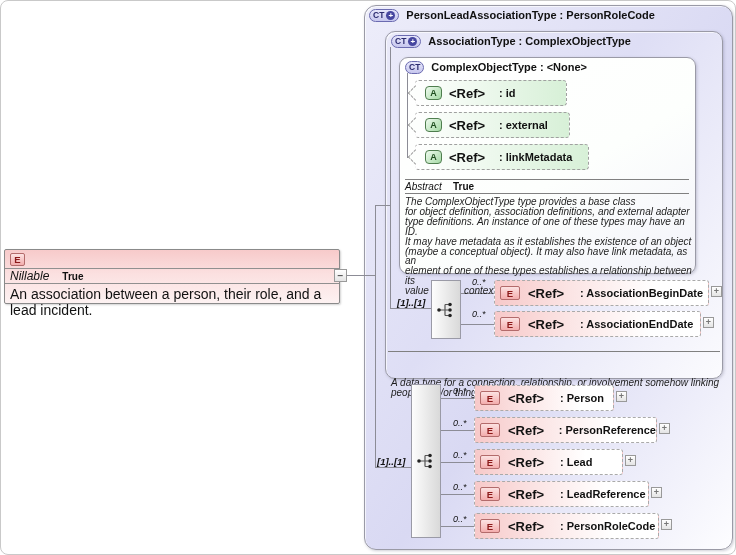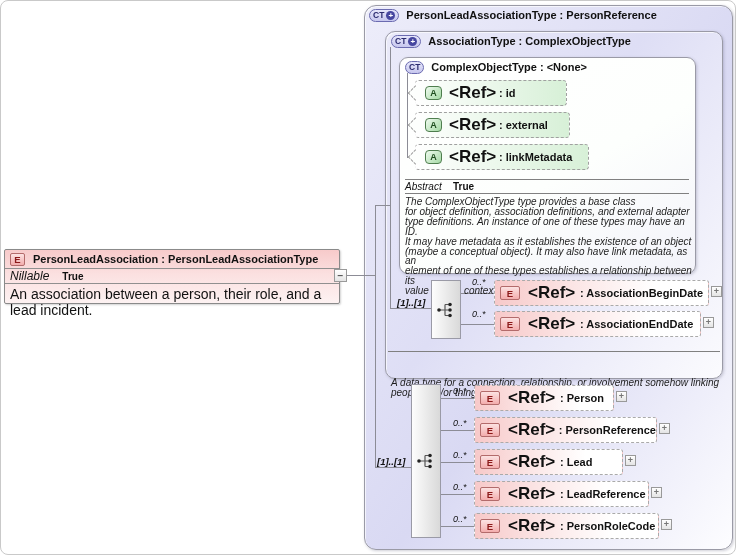--- a/index.html
+++ b/index.html
@@ -52,21 +52,21 @@
     border:1px dashed #a0a0a0;border-left:none;border-radius:4px;
     background:linear-gradient(to right,#ffffff,#d7f0d7);}
   .attr::before{content:"";position:absolute;left:-5px;top:50%;width:11px;height:11px;
     transform:translateY(-50%) rotate(45deg);background:#fdfffd;
     border-left:1px dashed #a0a0a0;border-bottom:1px dashed #a0a0a0;box-sizing:border-box;}
   .attr .ref-col{margin-left:7px;width:50px;}
   
   .e-box{position:absolute;height:26px;box-sizing:border-box;display:flex;align-items:center;
     border:1px dashed #aaaaaa;border-radius:3px;
     background:linear-gradient(to right,#f7c9c9,#fbe4e4 35%,#ffffff 75%);}
-  .ref-col{font-weight:bold;font-size:17px;margin-left:8px;width:52px;white-space:nowrap;}
+  .ref-col{font-weight:bold;font-size:13px;margin-left:8px;width:52px;white-space:nowrap;}
   .name-col{font-weight:bold;font-size:11px;white-space:nowrap;}
   
   .seq-box{position:absolute;width:30px;box-sizing:border-box;border:1px solid #9a9aa6;
     background:linear-gradient(to right,#fdfdfd,#d9d9d9);
     display:flex;align-items:center;justify-content:center;}
   .card-label{position:absolute;font-style:italic;font-weight:bold;font-size:9.5px;white-space:nowrap;}
   .occurs{position:absolute;font-style:italic;font-size:9px;white-space:nowrap;}
   
   .plus-btn,.toggle-box{position:absolute;box-sizing:border-box;border:1px solid #999;
     background:linear-gradient(#ffffff,#e4e4e4);color:#777;text-align:center;font-weight:bold;}
@@ -86,21 +86,21 @@
 
   <div class="panel outer"></div>
   <div class="panel assoc"></div>
   <div class="panel cot"></div>
 
   <div class="panel-title" style="left:368px;top:7px;">
     <span class="ct-badge">
       <span>CT</span>
       <span class="ct-plus">+</span>
     </span>
-    <span>PersonLeadAssociationType : PersonReference</span>
+    <span>PersonLeadAssociationType : PersonRoleCode</span>
   </div>
 
   <div class="panel-title" style="left:390px;top:33px;">
     <span class="ct-badge">
       <span>CT</span>
       <span class="ct-plus">+</span>
     </span>
     <span>AssociationType : ComplexObjectType</span>
   </div>
 
@@ -125,21 +125,20 @@
   <div class="cline h" style="left:460px;top:323px;width:33px;"></div>
   <div class="cline h" style="left:440px;top:397px;width:33px;"></div>
   <div class="cline h" style="left:440px;top:429px;width:33px;"></div>
   <div class="cline h" style="left:440px;top:461px;width:33px;"></div>
   <div class="cline h" style="left:440px;top:493px;width:33px;"></div>
   <div class="cline h" style="left:440px;top:525px;width:33px;"></div>
 
   <div class="element-card">
     <div class="ec-header">
       <span class="e-badge">E</span>
-      <span class="ec-title">PersonLeadAssociation : PersonLeadAssociationType</span>
     </div>
     <div class="ec-prop">
       <span class="prop-label">Nillable</span>
       <span class="prop-value">True</span>
     </div>
     <div class="ec-desc">An association between a person, their role, and a lead incident.</div>
   </div>
   <div class="toggle-box" style="left:333px;top:268px;">−</div>
 
   <div class="attr" style="left:414px;top:79px;width:152px;">

